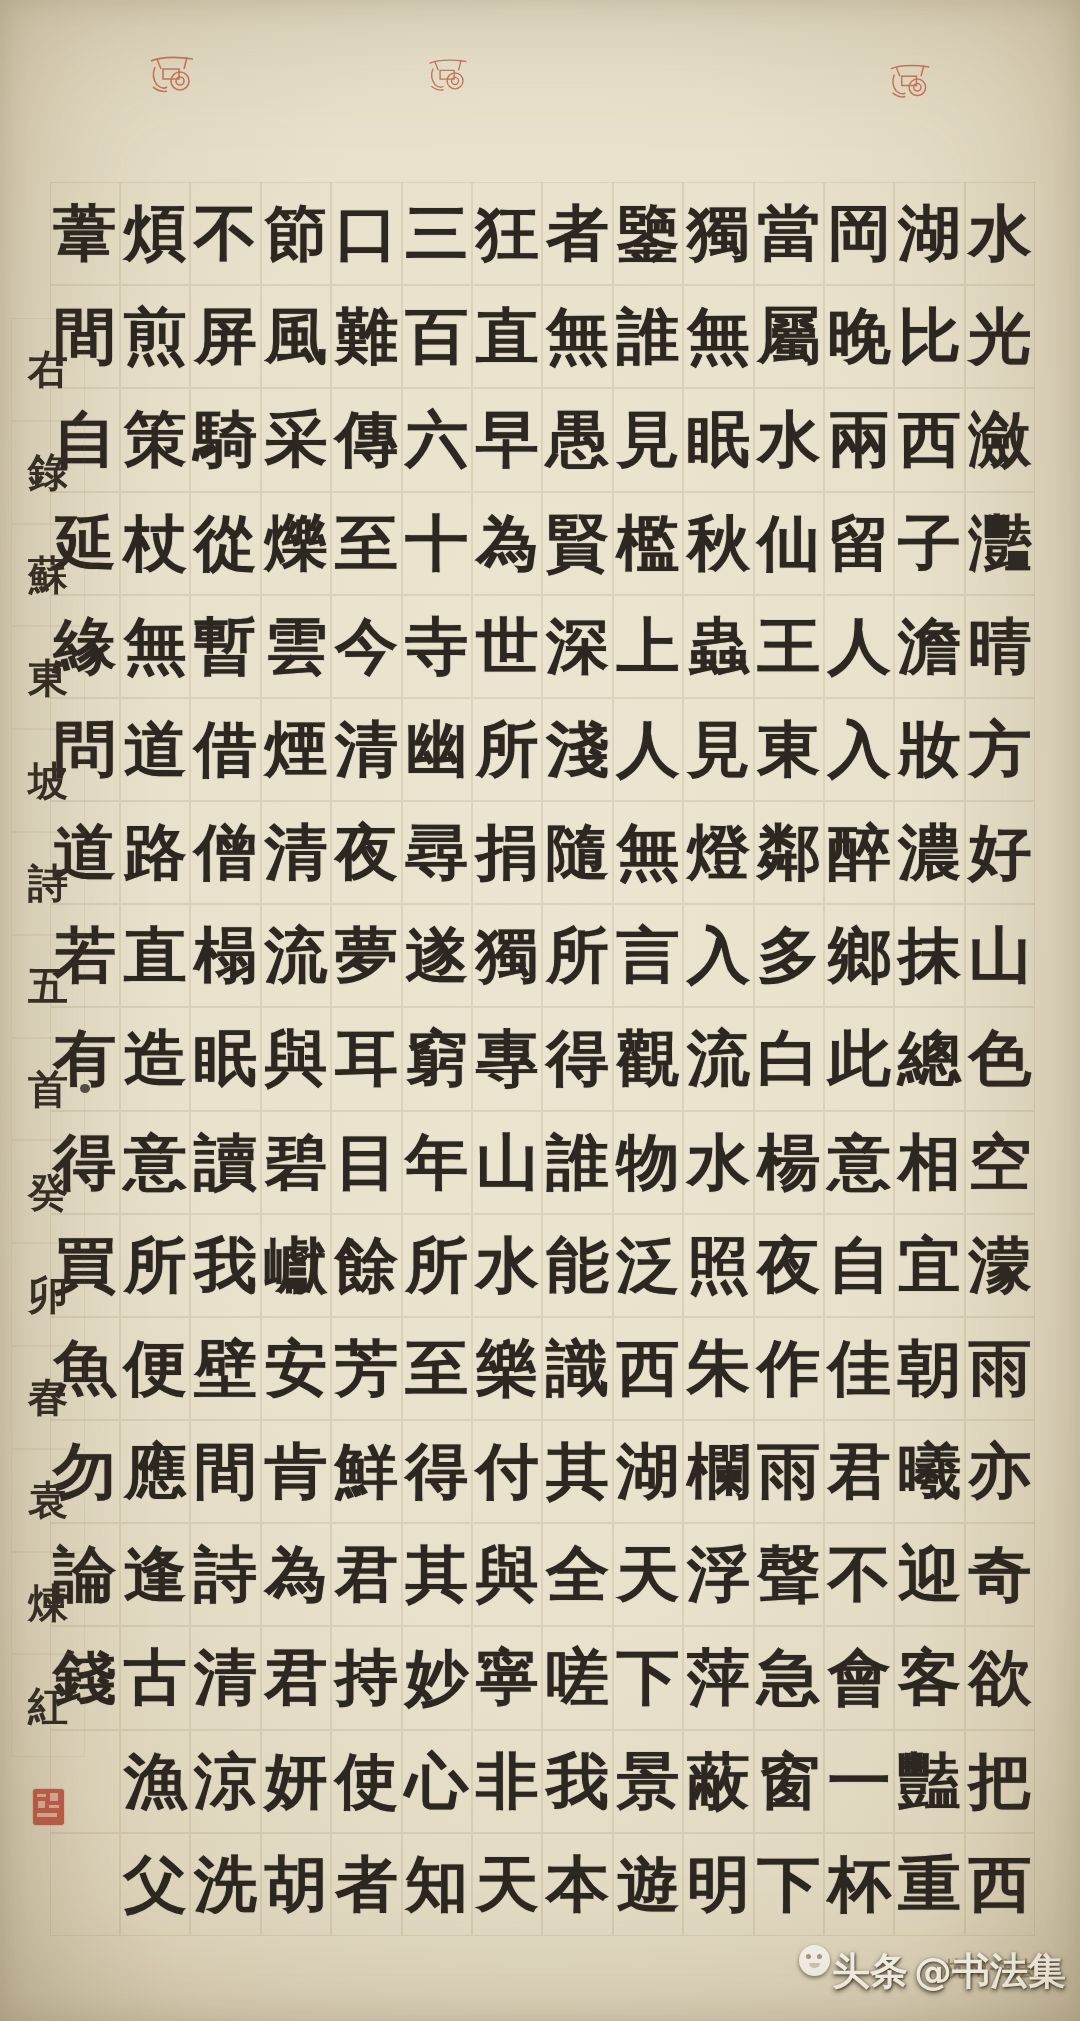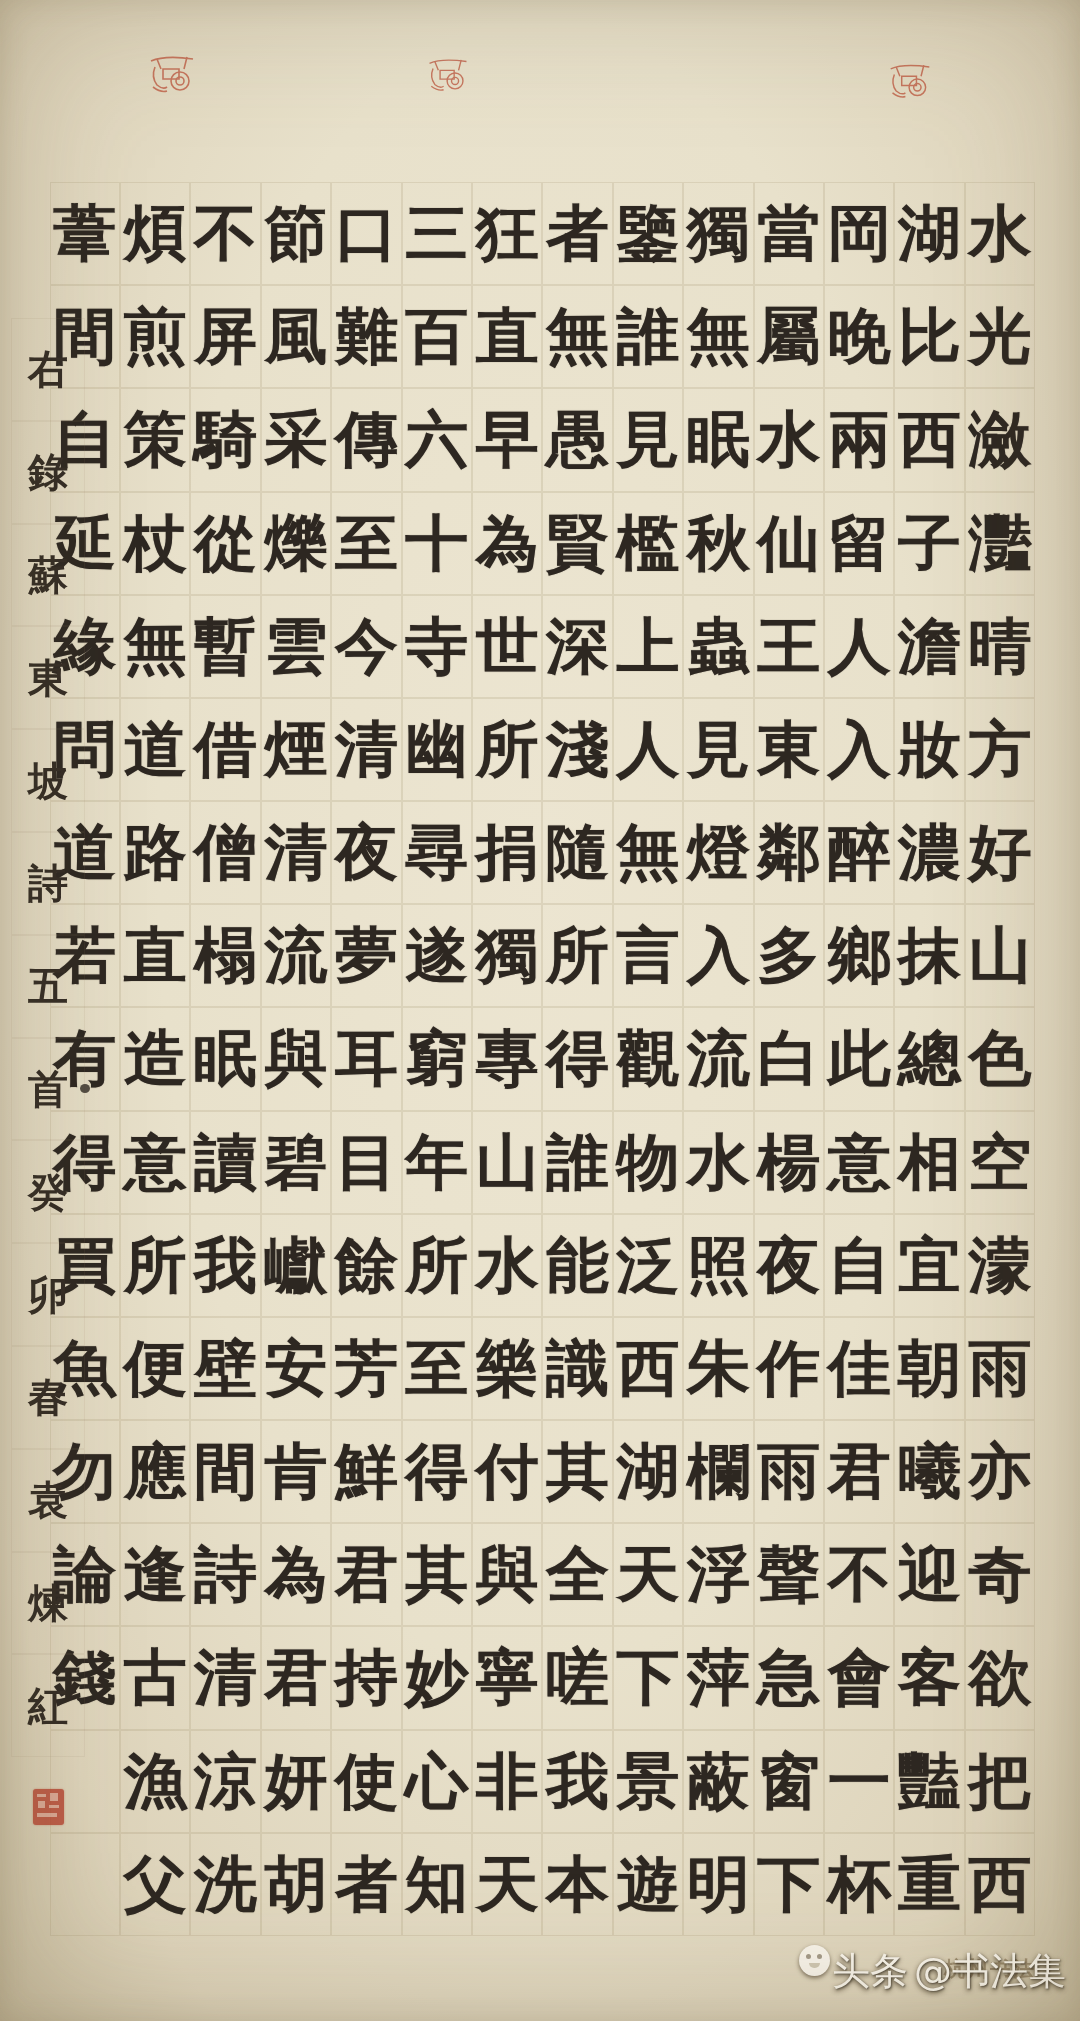--- a/index.html
+++ b/index.html
@@ -26,21 +26,21 @@
   .seal-bottom{position:absolute;left:33px;top:1789px;width:31px;height:36px;border-radius:3px;
         background:#b4402c;opacity:.8;box-shadow:0 0 2px rgba(180,64,44,.6);overflow:hidden;}
   .seal-bottom i{position:absolute;background:rgba(245,235,220,.55);}
   .ink-dot{position:absolute;left:80px;top:1084px;width:10px;height:9px;border-radius:50%;
         background:#39342c;opacity:.85;}
   
   .watermark{position:absolute;right:14px;bottom:16px;height:60px;}
   .wm-ghost{position:absolute;right:30px;bottom:22px;font-family:"DejaVu Sans","Liberation Sans",sans-serif;
         font-weight:700;font-size:21px;letter-spacing:2px;color:rgba(118,99,66,.55);white-space:nowrap;}
   .wm-row{position:relative;display:flex;align-items:flex-end;gap:6px;
-        font-family:"DejaVu Sans","Liberation Sans",sans-serif;font-weight:400;
+        font-family:"DejaVu Sans","Liberation Sans",sans-serif;font-weight:700;
         color:#f7f3e9;font-size:38px;line-height:1;
         text-shadow:0 2px 5px rgba(55,42,22,.85),1px 1px 2px rgba(0,0,0,.5);}
   .wm-logo{position:relative;width:31px;height:31px;border-radius:50%;background:#f7f3e9;
         box-shadow:0 2px 4px rgba(55,42,22,.6);margin-bottom:14px;margin-right:-4px;}
   .wm-logo i{position:absolute;width:5px;height:5px;border-radius:50%;background:#9a9astra;}
   .wm-logo .e1{left:7px;top:9px;background:#a39a88;}
   .wm-logo .e2{left:18px;top:9px;background:#a39a88;}
   .wm-logo .mouth{position:absolute;left:10px;top:18px;width:11px;height:5px;border-radius:0 0 8px 8px;background:#cfc6b2;}
 </style>
 </head>

